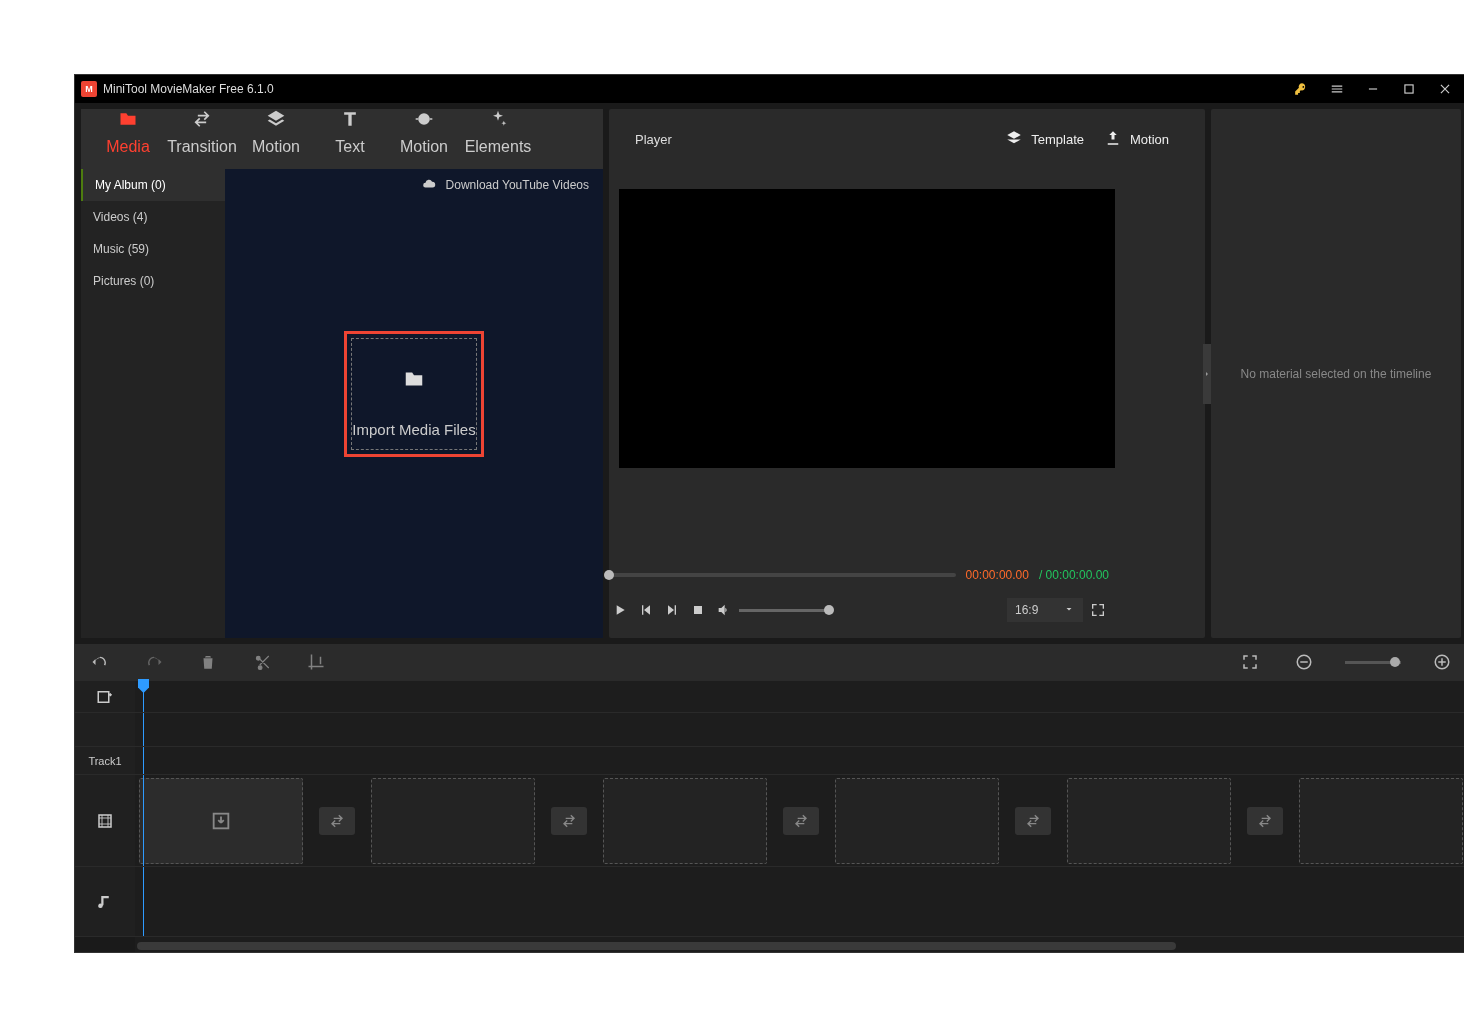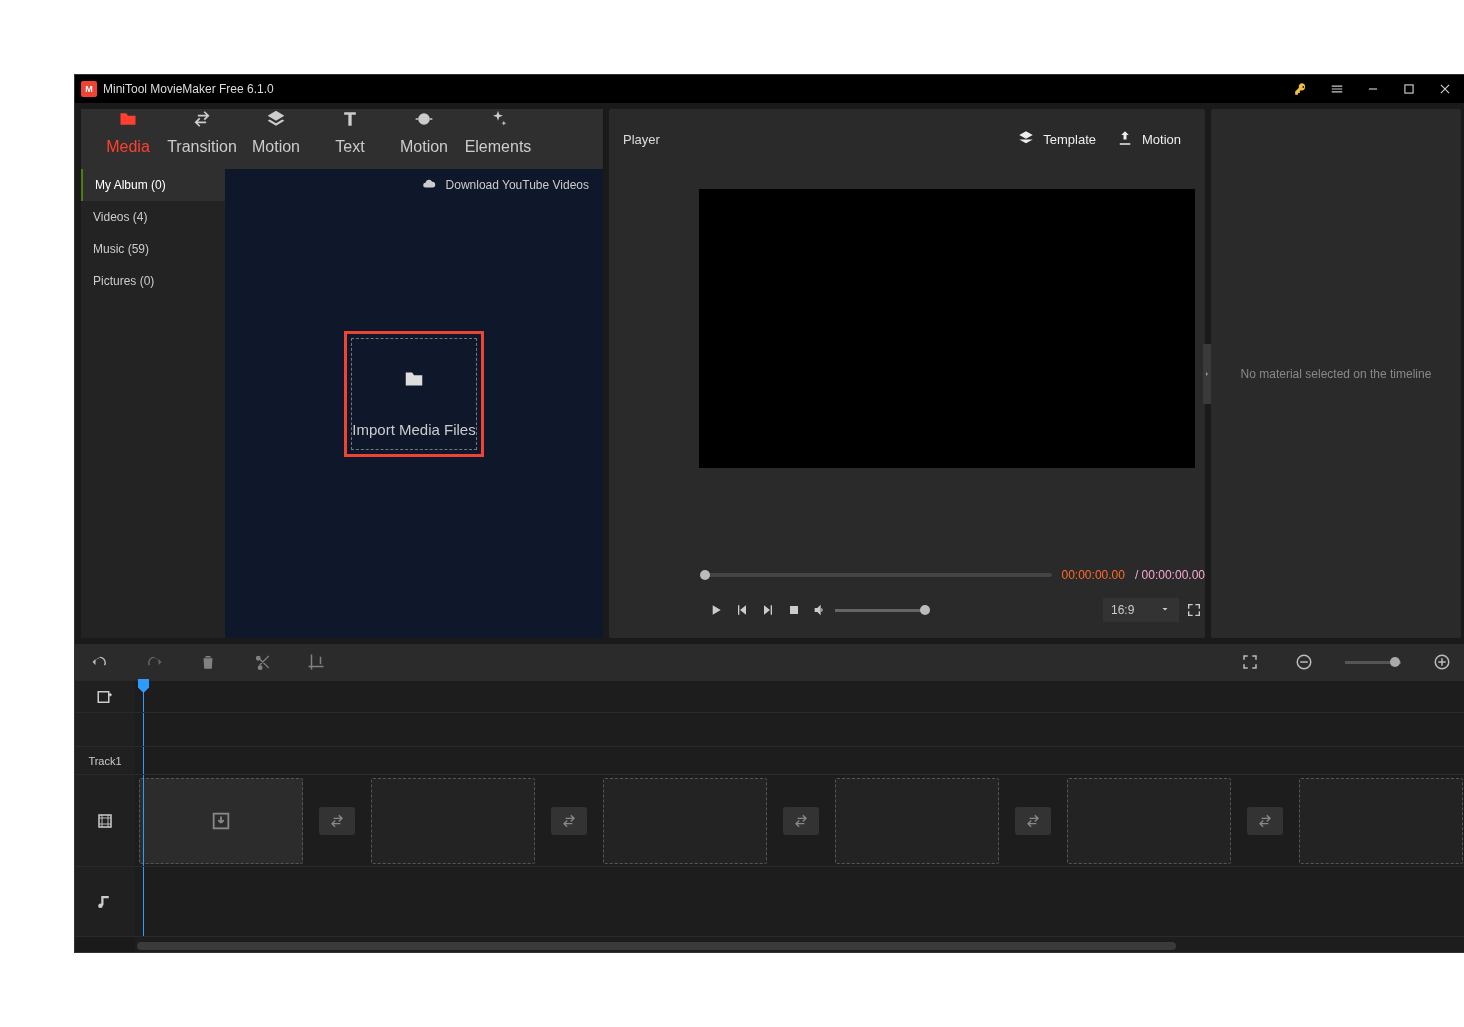--- a/index.html
+++ b/index.html
@@ -32,32 +32,32 @@
 .sb-item { height: 32px; display: flex; align-items: center; padding: 0 12px; color: #ccc; font-size: 12px; cursor: pointer; }
 .sb-item.active { background: #2f2f2f; border-left: 2px solid #4d7c0f; color: #fff; }
 .media-canvas { flex: 1; background: #0f172a; position: relative; }
 .dl-bar { position: absolute; top: 0; left: 0; right: 0; height: 32px; display: flex; align-items: center; justify-content: flex-end; padding: 0 14px; gap: 8px; color: #ccc; font-size: 12px; cursor: pointer; }
 .dl-bar svg { width: 18px; height: 14px; }
 
 .import-box { position: absolute; left: 50%; top: 48%; transform: translate(-50%, -50%); border: 3px solid #e43; padding: 4px; }
 .import-inner { width: 126px; height: 112px; border: 1px dashed #777; display: flex; flex-direction: column; align-items: center; justify-content: center; gap: 28px; color: #ccc; font-size: 15px; padding-top: 18px; }
 .import-inner svg { width: 26px; height: 22px; }
 
-.player-header { height: 60px; display: flex; align-items: center; padding: 0 14px; color: #ddd; font-size: 13px; }
+.player-header { height: 60px; display: flex; align-items: center; padding: 0 26px; color: #ddd; font-size: 13px; }
 .player-header .ph-spacer { flex: 1; }
 .ph-btn { display: flex; align-items: center; gap: 8px; padding: 0 10px; cursor: pointer; color: #eee; font-size: 13px; }
 .ph-btn svg { width: 18px; height: 18px; }
 
-.preview-wrap { flex: 1; display: flex; flex-direction: column; align-items: flex-end; }
+.preview-wrap { flex: 1; display: flex; flex-direction: column; align-items: flex-start; }
 .preview { width: calc(100% - 20px); margin: 20px 10px 0; aspect-ratio: 16/9; background: #000; max-width: 496px; }
 .seekbar-row { width: calc(100% - 20px); max-width: 500px; display: flex; align-items: center; gap: 10px; margin-top: 40px; font-size: 12px; }
 .seek-track { flex: 1; height: 4px; background: #444; position: relative; border-radius: 2px; }
 .seek-dot { position: absolute; left: 0; top: 50%; transform: translate(-50%,-50%); width: 10px; height: 10px; border-radius: 50%; background: #bbb; }
 .tc-cur { color: #ff6a2a; }
-.tc-dur { color: #f9a8d4; }
+.tc-dur { color: #22c55e; }
 
 .transport-row { width: calc(100% - 20px); max-width: 500px; height: 40px; display: flex; align-items: center; gap: 4px; color: #ccc; margin-top: 8px; margin-bottom: 8px; }
 .transport-row .tr-spacer { flex: 1; }
 .tr-btn { width: 22px; height: 22px; display: flex; align-items: center; justify-content: center; cursor: pointer; }
 .tr-btn svg { width: 16px; height: 16px; }
 .vol-track { width: 90px; height: 3px; background: #666; position: relative; }
 .vol-dot { position: absolute; right: 0; top: 50%; transform: translate(50%,-50%); width: 10px; height: 10px; border-radius: 50%; background: #bbb; }
 .ratio-sel { width: 76px; height: 24px; background: #333; display: flex; align-items: center; justify-content: space-between; padding: 0 8px; font-size: 12px; color: #ccc; cursor: pointer; }
 
 .right-panel .expand-tab { position: absolute; left: -8px; top: 50%; transform: translateY(-50%); width: 8px; height: 60px; background: #3a3a3a; display: flex; align-items: center; justify-content: center; color: #999; cursor: pointer; font-size: 12px; }

